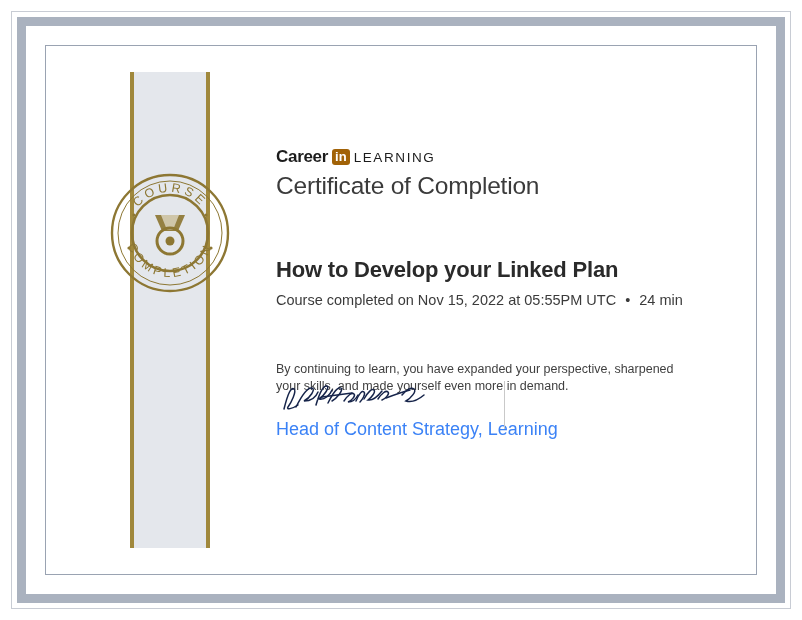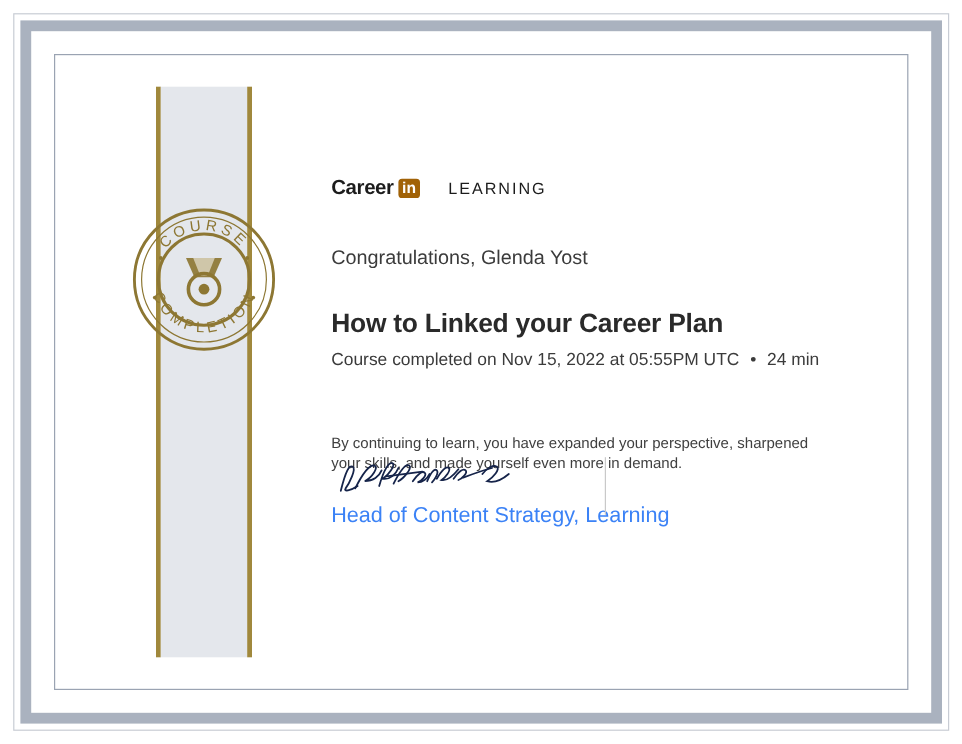--- a/index.html
+++ b/index.html
@@ -126,21 +126,20 @@
     padding: 0 3px 0 3px;
     border-radius: 3px;
     margin: 0 4px;
     font-family: "Liberation Sans", sans-serif;
   }
   .brand-learning {
     font-size: 13.5px;
     color: #1c1c1c;
     letter-spacing: 1.6px;
     font-family: "Liberation Sans", sans-serif;
-    margin-left: 20px;
   }
 
   .title-main {
     position: absolute;
     top: 100px;
     left: 0;
     font-size: 24.5px;
     color: #3b3b3b;
     font-weight: normal;
     letter-spacing: -0.2px;
@@ -272,23 +271,23 @@
         </div>
 
         <div class="content">
 
           <div class="brand">
             <span class="brand-linked">Career</span>
               <span class="brand-in">in</span>
               <span class="brand-learning">LEARNING</span>
           </div>
 
-          <div class="congrats">Congratulations, Glenda Yost</div>
-
-          <div class="course-name">How to Linked your Career Plan</div>
+          <div class="title-main">Certificate of Completion</div>
+
+          <div class="course-name">How to Develop your Linked Plan</div>
           <div class="course-meta">
             <span>Course completed on Nov 15, 2022 at 05:55PM UTC</span><span class="dot">•</span><span>24 min</span>
           </div>
 
           <div class="blurb">By continuing to learn, you have expanded your perspective, sharpened your skills, and made yourself even more in demand.</div>
 
           <div class="sign-area">
             <svg class="signature-svg" width="150" height="40" viewBox="0 0 150 40" xmlns="http://www.w3.org/2000/svg">
               <g fill="none" stroke="#16244a" stroke-width="1.5" stroke-linecap="round">
                 <path d="M6,30 C10,14 13,8 16,10 C19,12 13,24 10,28 C8,31 14,30 20,26"></path>

